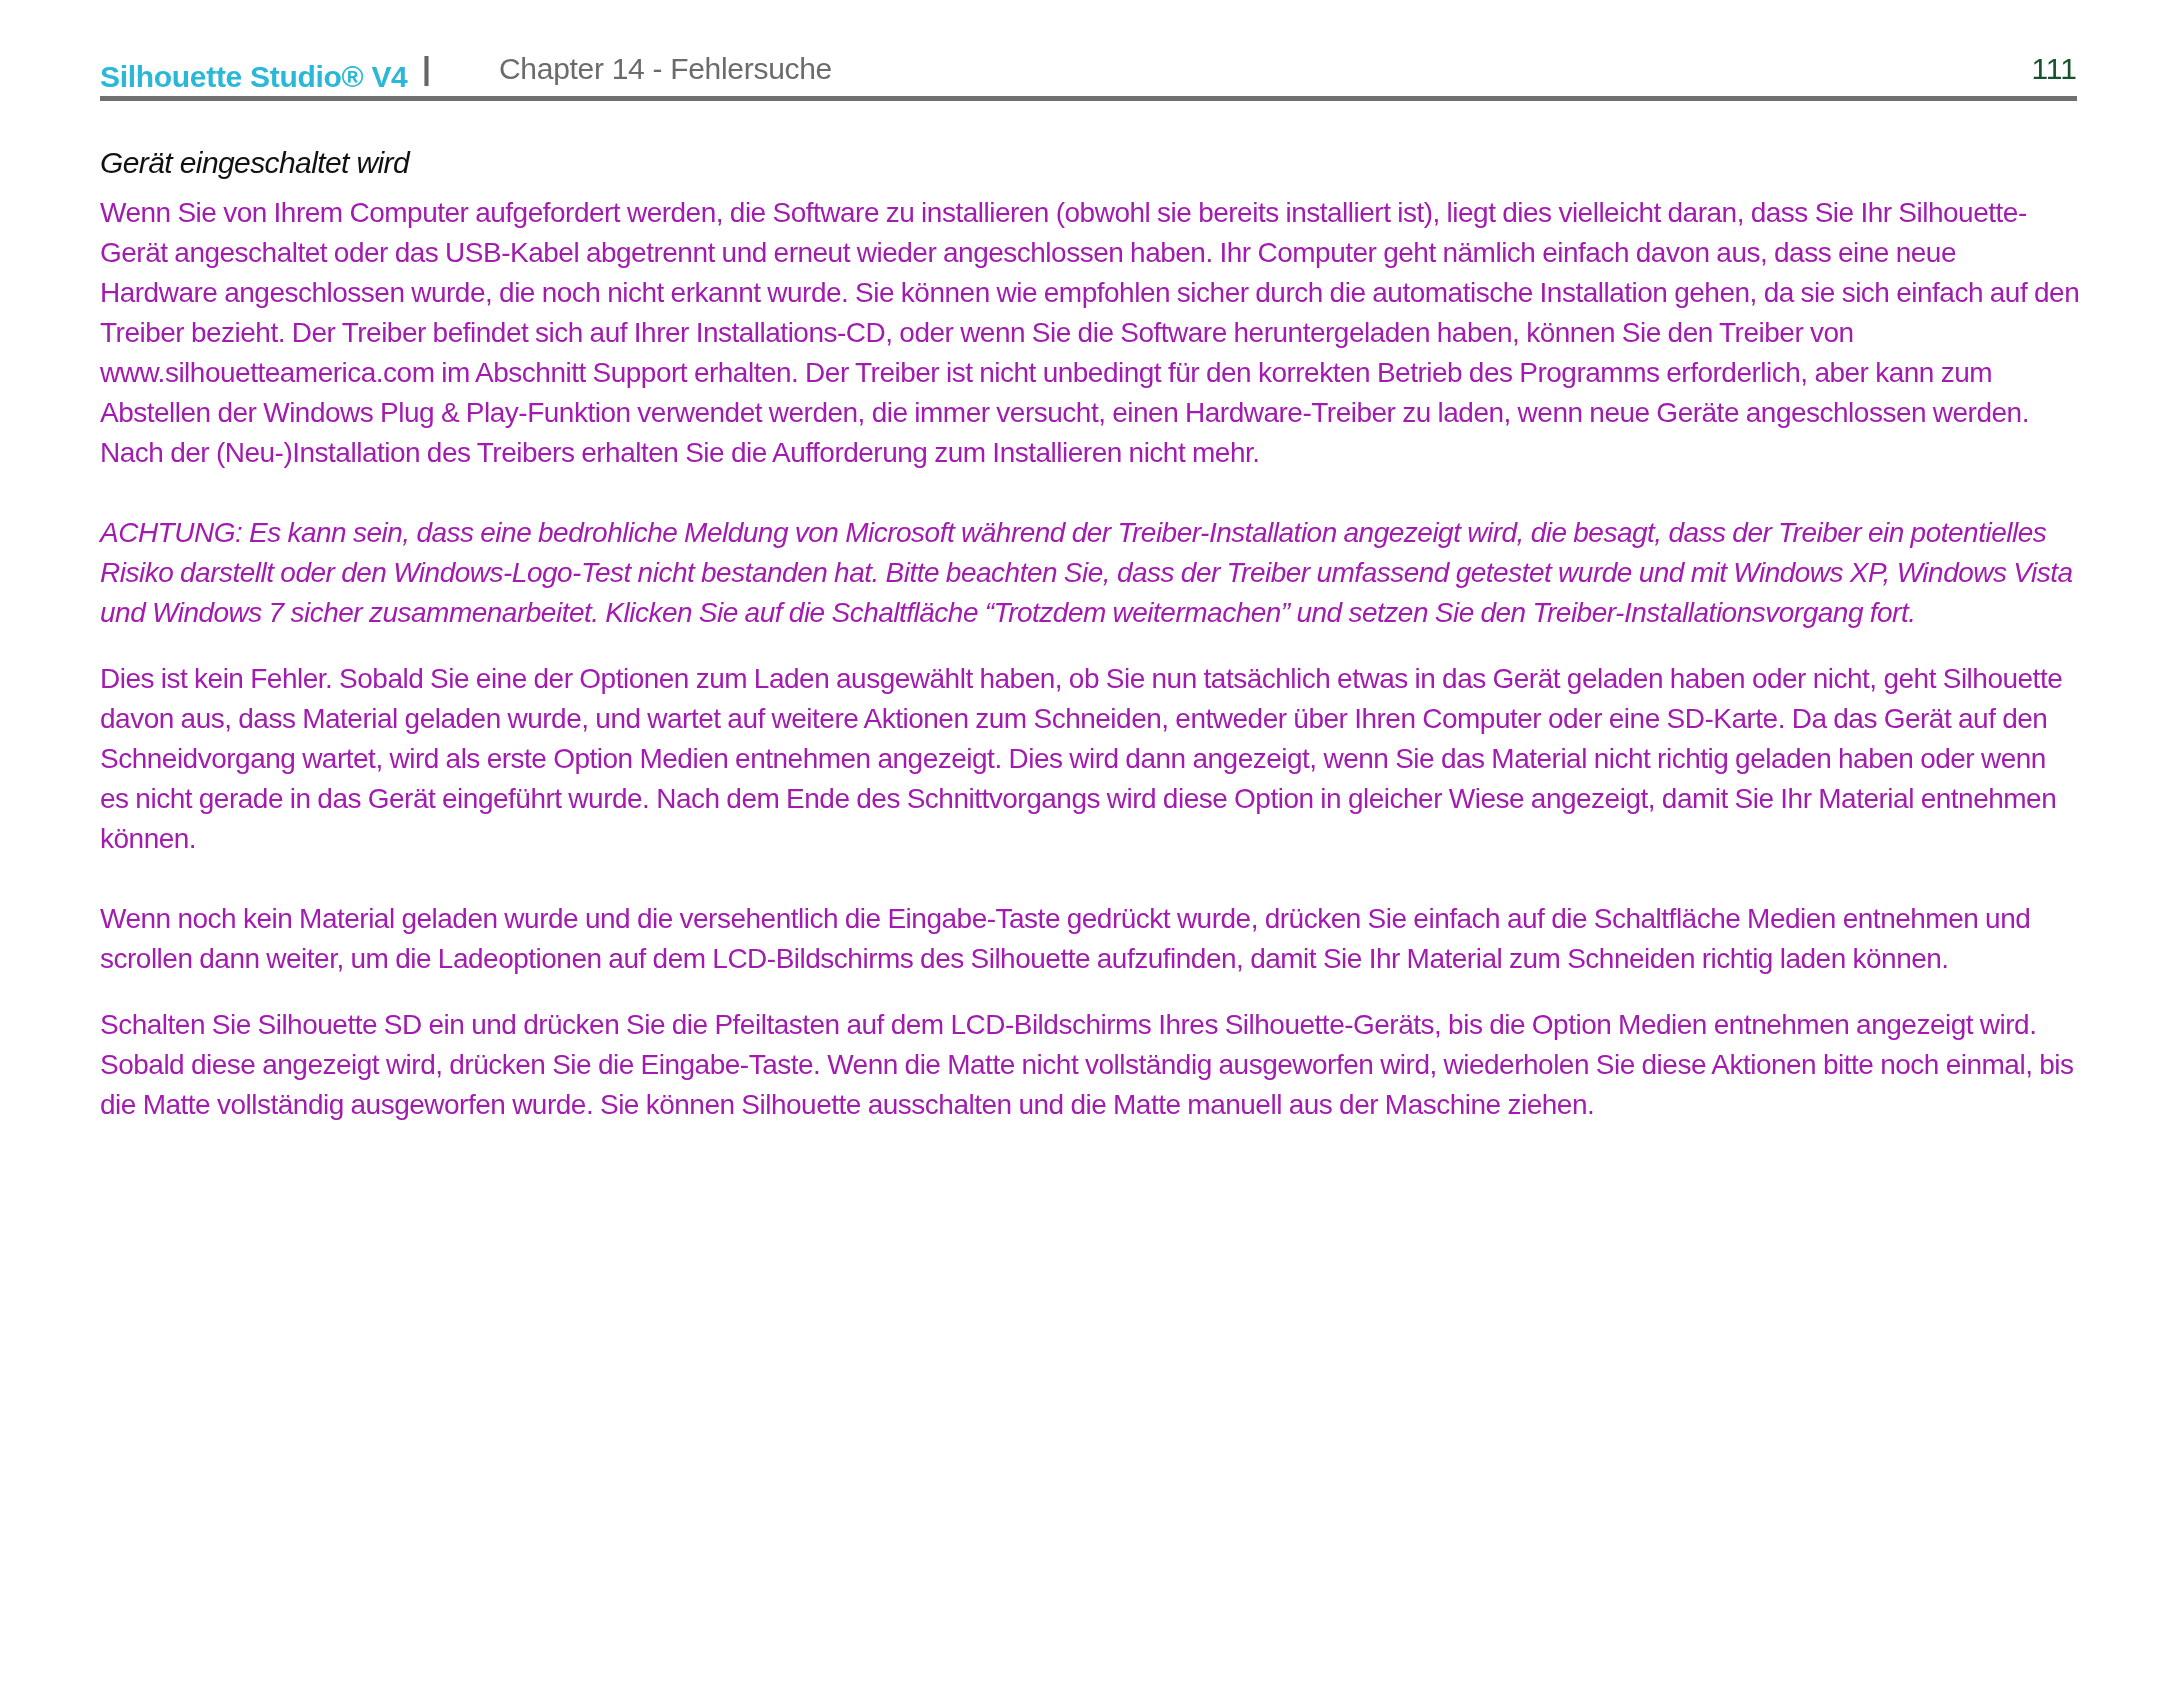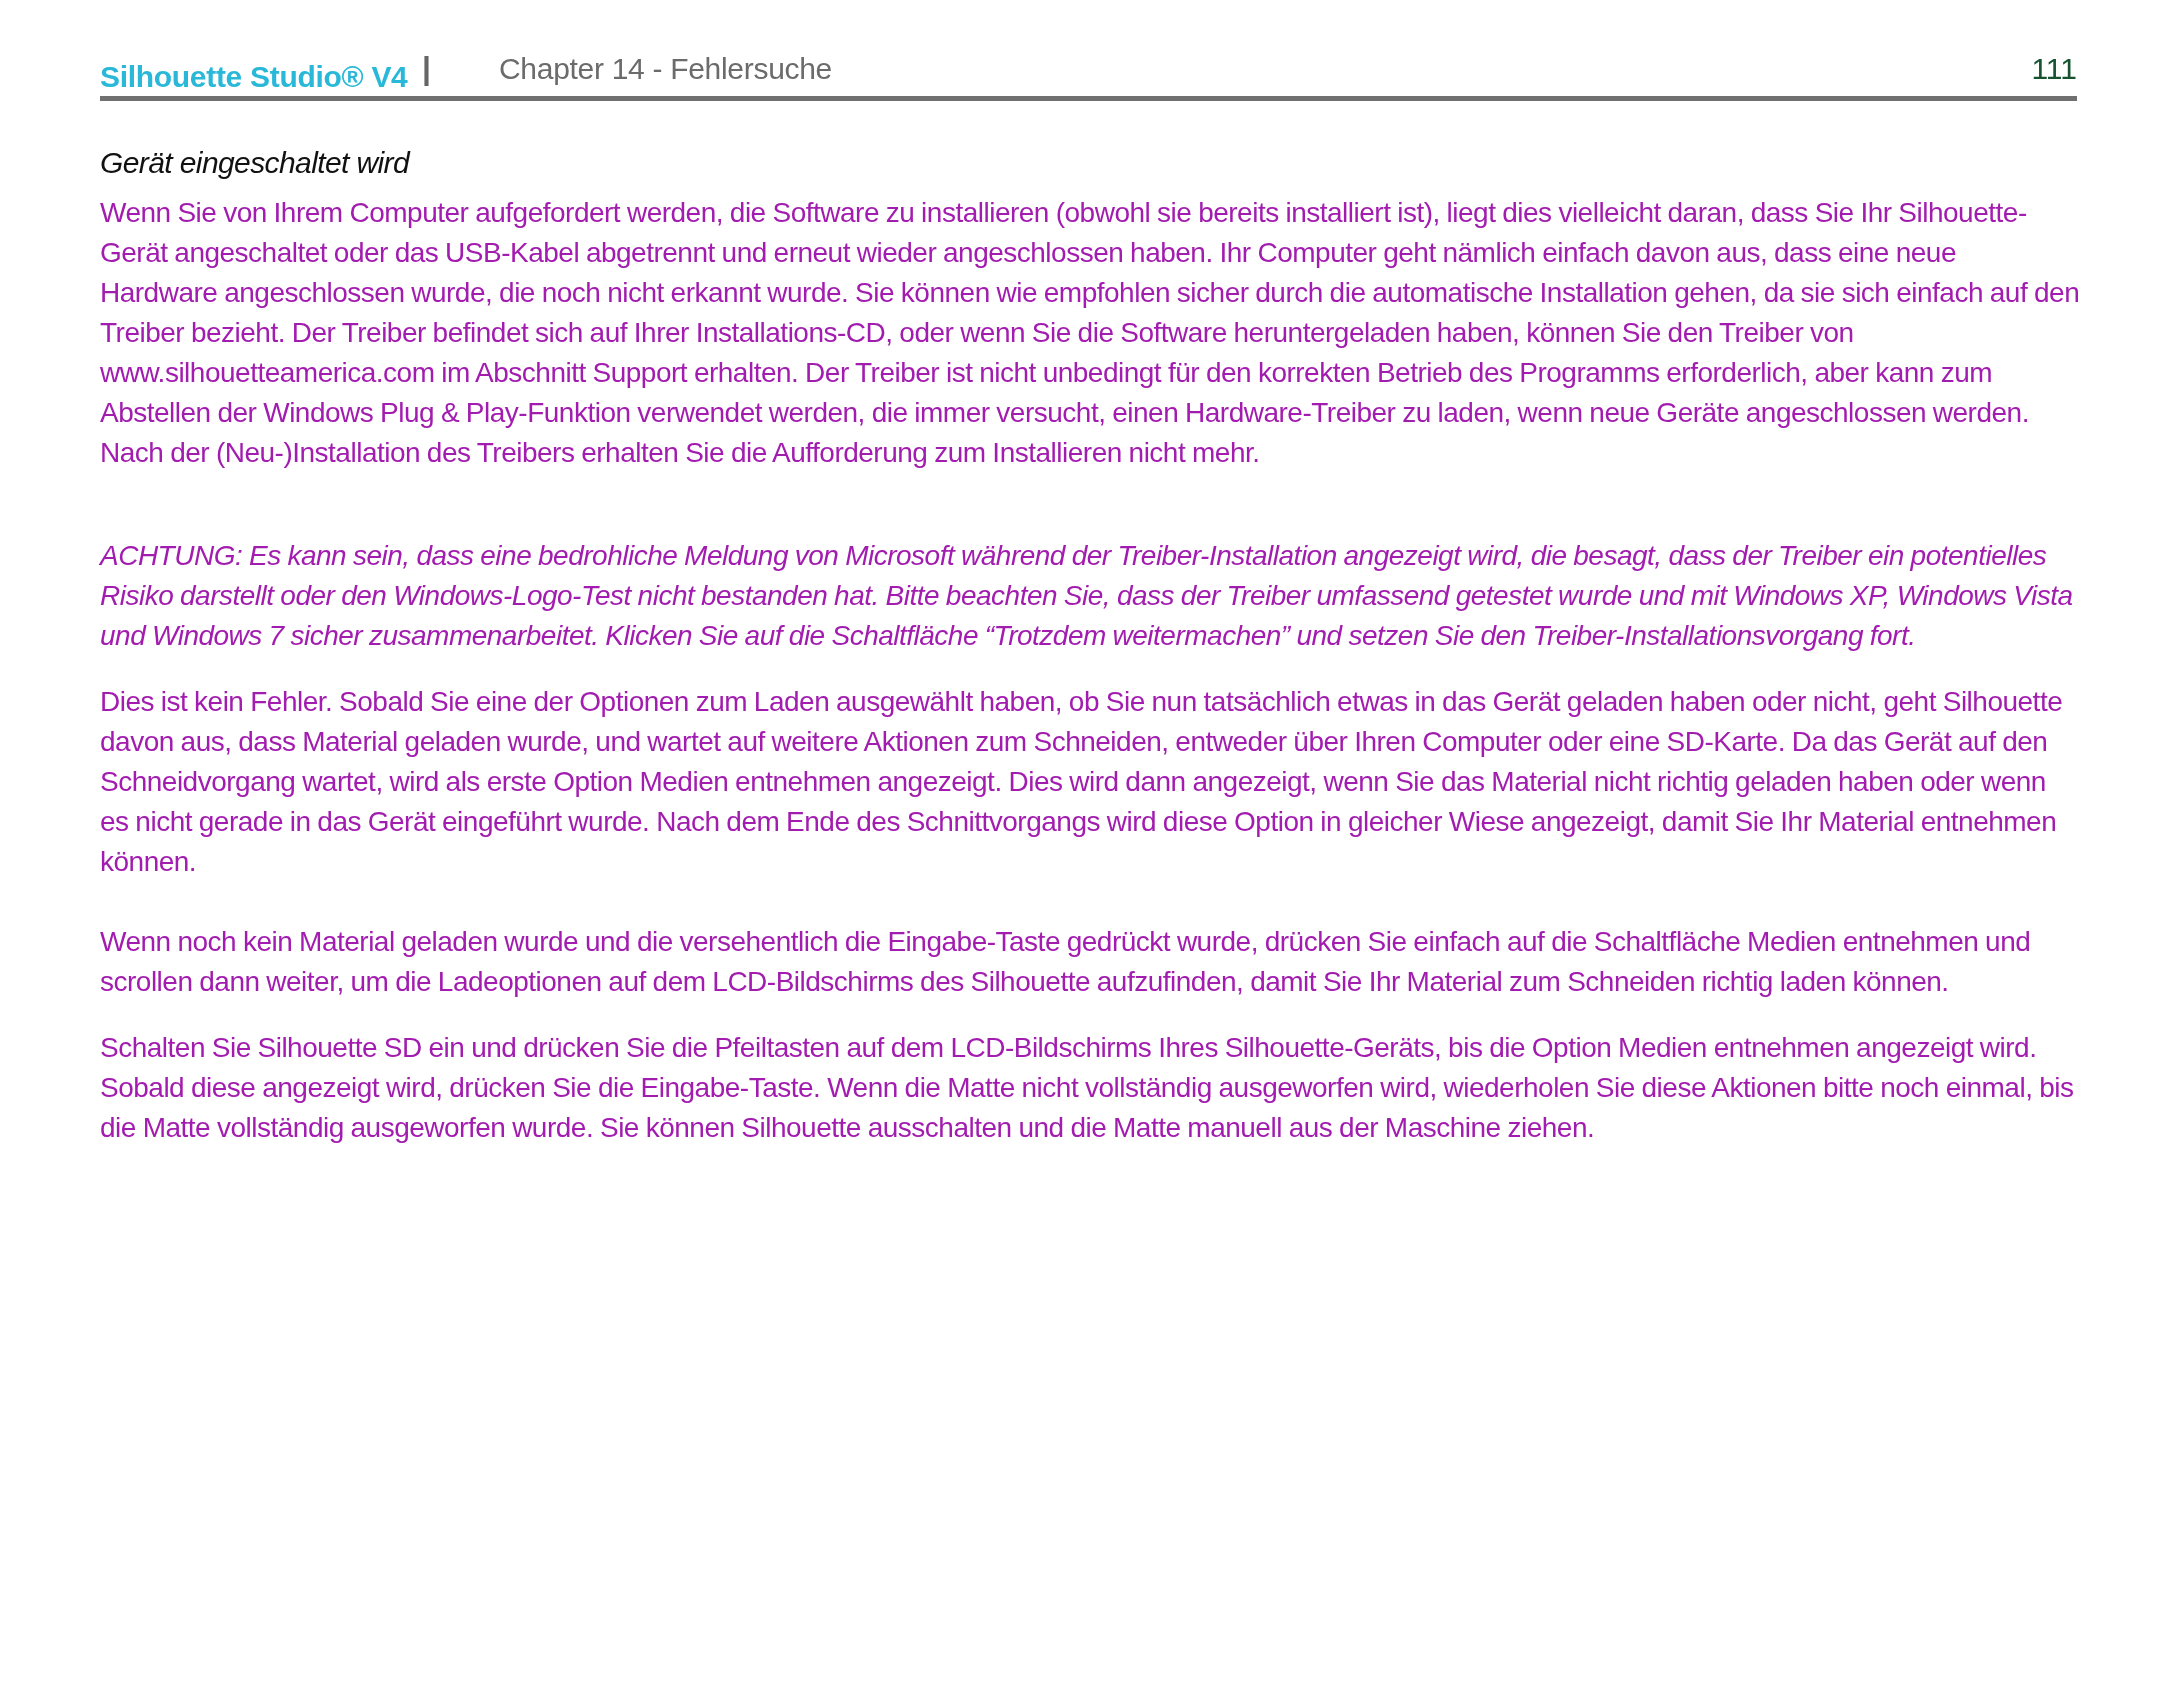--- a/index.html
+++ b/index.html
@@ -7,21 +7,21 @@
          font-family: "Liberation Sans", sans-serif; color: #1a1a1a; }
   .header { position: absolute; left: 100px; top: 48px; width: 1977px; height: 53px; }
   .brand { position: absolute; left: 0; top: 4px; font-size: 30px; font-weight: bold; color: #29b8d8; letter-spacing: -0.3px; margin-top: 8px; }
   .sep { position: absolute; left: 322px; top: 2px; font-size: 32px; font-weight: bold; color: #666; }
   .chapter { position: absolute; left: 359px; top: 4px; font-size: 30px; color: #6b6b6b; letter-spacing: -0.3px; margin-left: 40px; }
   .pagenum { position: absolute; right: 0; top: 4px; font-size: 30px; color: #14532d; }
   .rule { position: absolute; left: 100px; top: 96px; width: 1977px; height: 5px; background: #707070; }
   .content { position: absolute; left: 100px; top: 139px; width: 1980px; }
   h2 { margin: 0; font-style: italic; font-weight: normal; font-size: 30px; line-height: 48px; color: #111; letter-spacing: -0.6px; }
   p { margin: 0; font-size: 28px; line-height: 40px; letter-spacing: -0.5px; color: #a21caf; word-spacing: -0.5px; }
-  p.note { font-style: italic; margin-top: 23px; }
+  p.note { font-style: italic; }
   .h1 { margin-bottom: 6px; }
   .gap { height: 40px; }
   .gap-h { height: 26px; }
 </style>
 </head>
 <body>
 
 <div class="header">
   <span class="brand">Silhouette Studio® V4</span>
   <span class="sep">|</span>

